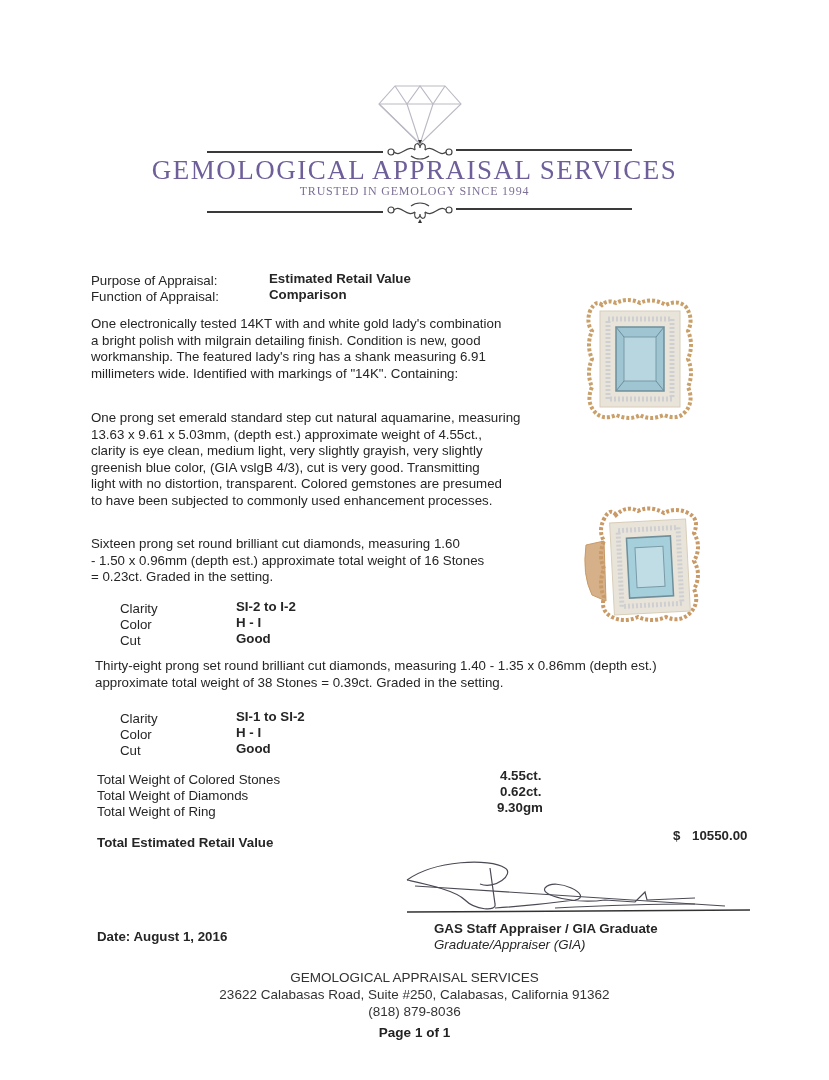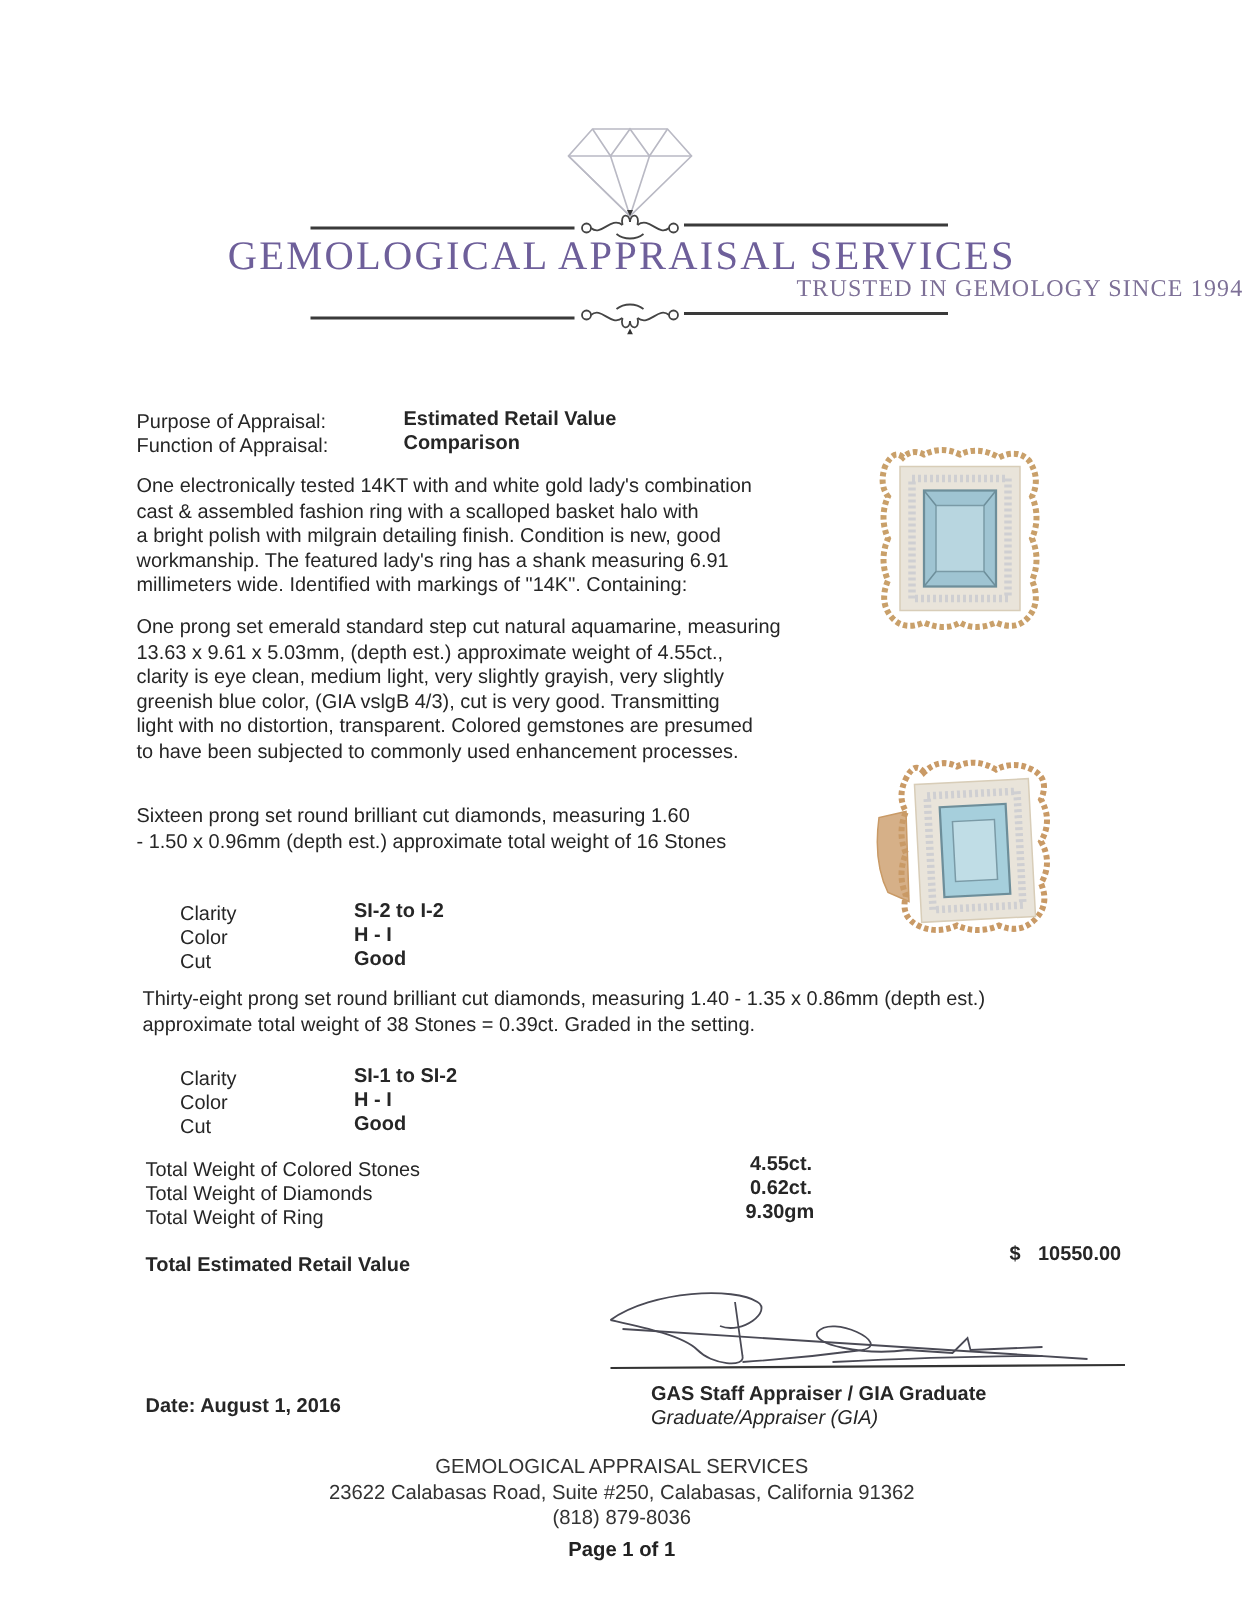--- a/index.html
+++ b/index.html
@@ -5,23 +5,23 @@
   html, body { margin: 0; padding: 0; background: #ffffff; }
   body { width: 829px; height: 1080px; position: relative; overflow: hidden;
          font-family: "Liberation Sans", sans-serif; color: #222; }
   .abs { position: absolute; }
   .logo-gem { left: 377px; top: 84px; }
   .rule { position: absolute; height: 2px; background: #3a3a3a; }
   .scroll { position: absolute; }
   .company { left: 0; width: 829px; top: 155px; text-align: center;
              font-family: "Liberation Serif", serif; color: #6e5f9a;
              font-size: 27px; letter-spacing: 1.5px; font-variant: small-caps; }
-  .tagline { left: 0; width: 829px; top: 184px; text-align: right;
+  .tagline { left: 0; width: 829px; top: 184px; text-align: center;
              font-family: "Liberation Serif", serif; color: #7d7097;
-             font-size: 16px; letter-spacing: 0.8px; }
+             font-size: 12px; letter-spacing: 0.8px; }
   .txt { font-size: 13.3px; line-height: 16.5px; color: #262626; }
   .bold { font-weight: bold; }
   .lbl { left: 91px; }
   .val { left: 249px; padding-left: 20px; }
   .para { left: 91px; width: 470px; }
   .gl { left: 120px; }
   .gv { left: 220px; margin-left: 16px; }
   .photo { position: absolute; }
   .footer-line { left: 0; width: 829px; text-align: center; font-size: 13.5px; color: #333; }
 </style>
@@ -70,38 +70,38 @@
   <polygon points="35,22 39,22 37,18" fill="#333"></polygon>
 </svg>
 
 <div class="abs txt lbl" style="top:273px;">Purpose of Appraisal:</div>
 <div class="abs txt val bold" style="top:271px;">Estimated Retail Value</div>
 <div class="abs txt lbl" style="top:289px;">Function of Appraisal:</div>
 <div class="abs txt val bold" style="top:287px;">Comparison</div>
 
 <div class="abs para txt" style="top:316px;">
   <div>One electronically tested 14KT with and white gold lady's combination</div>
-  <div>cast &amp; assembled fashion ring with a scalloped basket halo with</div>
   <div>a bright polish with milgrain detailing finish. Condition is new, good</div>
   <div>workmanship. The featured lady's ring has a shank measuring 6.91</div>
   <div>millimeters wide. Identified with markings of "14K".  Containing:</div>
 </div>
 
 <div class="abs para txt" style="top:410px;">
   <div>One prong set emerald standard step cut natural aquamarine, measuring</div>
   <div>13.63 x 9.61 x 5.03mm, (depth est.) approximate weight of 4.55ct.,</div>
   <div>clarity is eye clean, medium light, very slightly grayish, very slightly</div>
   <div>greenish blue color, (GIA vslgB 4/3), cut is very good. Transmitting</div>
   <div>light with no distortion, transparent. Colored gemstones are presumed</div>
   <div>to have been subjected to commonly used enhancement processes.</div>
 </div>
 
 <div class="abs para txt" style="top:536px;">
   <div>Sixteen prong set round brilliant cut diamonds, measuring 1.60</div>
   <div>- 1.50 x 0.96mm (depth est.) approximate total weight of 16 Stones</div>
+  <div>= 0.23ct. Graded in the setting.</div>
 </div>
 <div class="abs txt gl" style="top:601px;">Clarity</div>
 <div class="abs txt gv bold" style="top:599px;">SI-2 to I-2</div>
 <div class="abs txt gl" style="top:617px;">Color</div>
 <div class="abs txt gv bold" style="top:615px;">H - I</div>
 <div class="abs txt gl" style="top:633px;">Cut</div>
 <div class="abs txt gv bold" style="top:631px;">Good</div>
 
 <div class="abs txt" style="left:95px; width:640px; top:658px;">
   <div>Thirty-eight prong set round brilliant cut diamonds, measuring 1.40 - 1.35 x 0.86mm (depth est.)</div>

